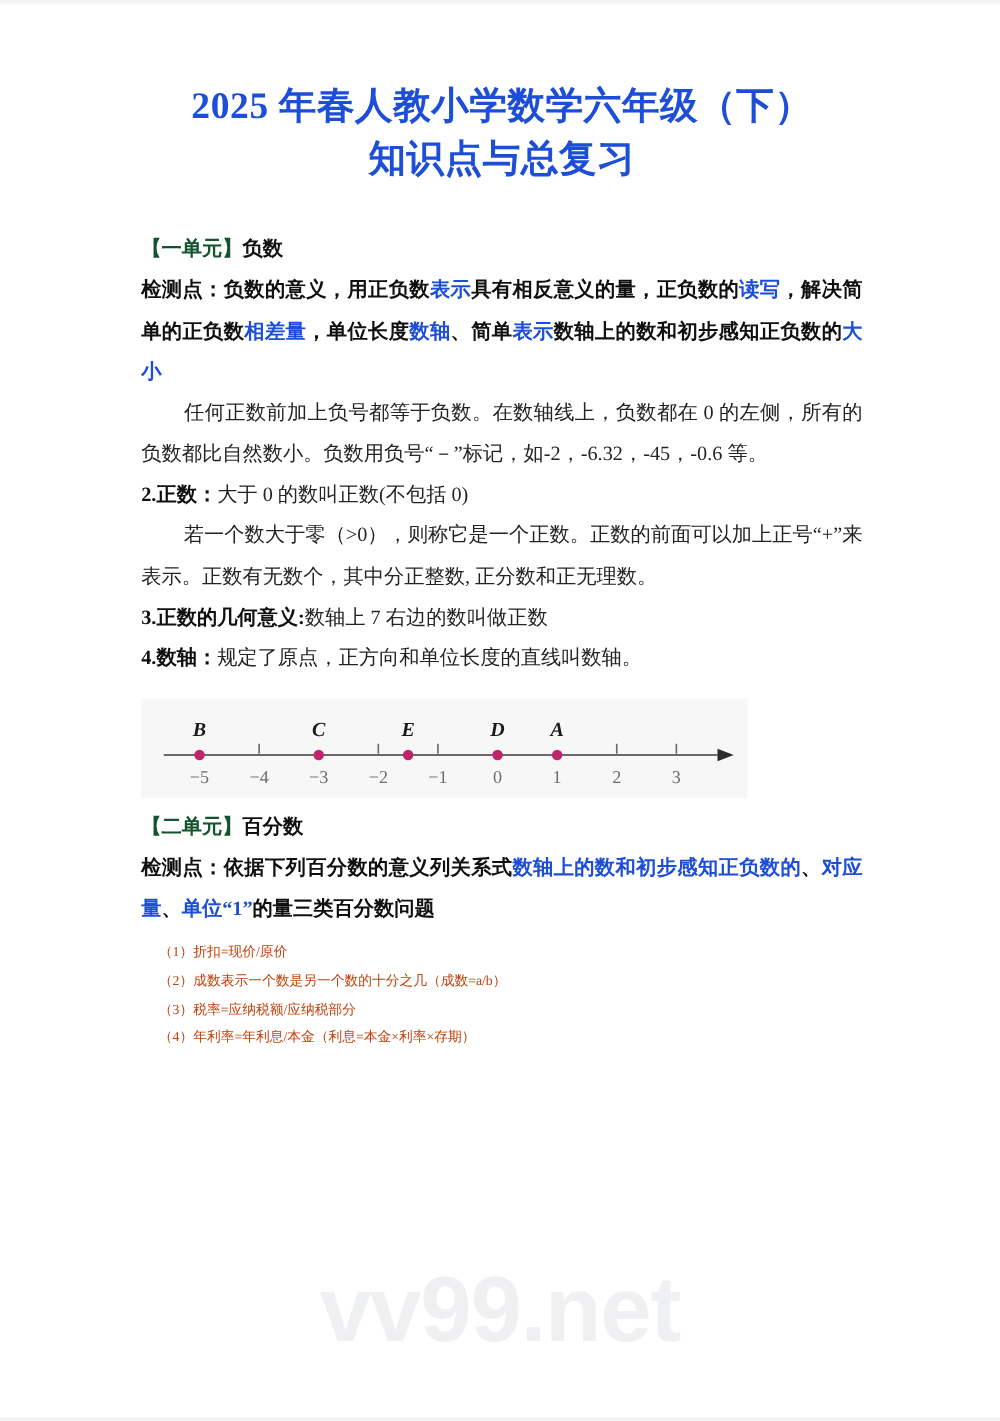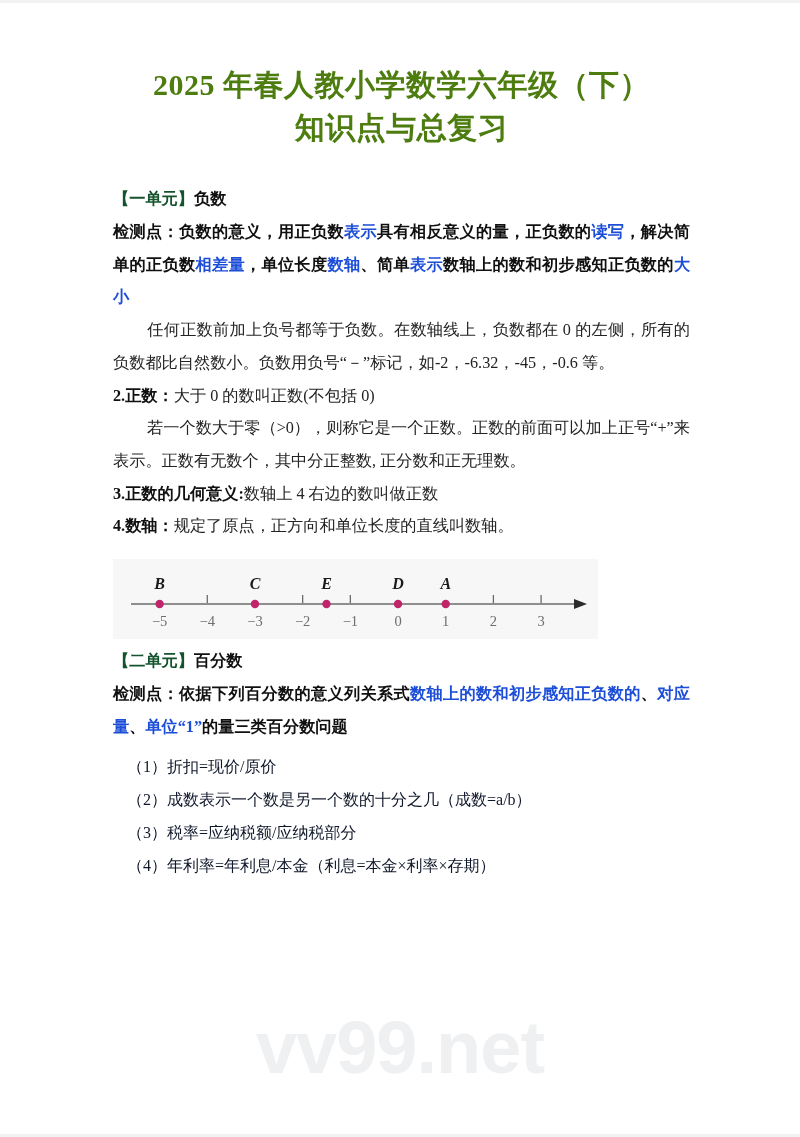--- a/index.html
+++ b/index.html
@@ -64,21 +64,21 @@
   
   .doc-title {
     margin: 0;
     padding-top: 64px;
     text-align: center;
     font-family: "Liberation Serif", "DejaVu Serif", serif;
     font-weight: 700;
     font-size: 30px;
     line-height: 1.42;
     letter-spacing: 0.5px;
-    color: #4d7c0f;
+    color: #1d4ed8;
   }
   .doc-title .line { display: block; }
 
   
   .body-block { margin-top: 34px; }
 
   p.para {
     margin: 0 0 0 0;
     font-size: 16.2px;
     line-height: 2.02;
@@ -107,24 +107,24 @@
   .numberline {
     position: absolute;
     left: 0; top: 0;
     width: 485px;
     height: 80px;
   }
 
   
   .sub-list { margin-top: 8px; }
   .sub-item {
-    font-size: 16px;
+    font-size: 11px;
     line-height: 2.06;
     padding-left: 14px;
-    color: #0f172a;
+    color: #c2410c;
   }
 </style>
 </head>
 <body>
 
 <div class="page">
   <div class="page-edge-top"></div>
   <div class="page-edge-bottom"></div>
 
   <div class="watermark">vv99.net</div>
@@ -151,21 +151,21 @@
       </p>
 
       <p class="para">
         <span class="bold">2.</span><span class="bold">正数</span><span class="bold">：</span><span>大于 0 的数叫正数(不包括 0)</span>
       </p>
       <p class="para">
         <span class="indent"></span><span>若一个数大于零（&gt;0），则称它是一个正数。正数的前面可以加上正号“+”来表示。正数有无数个，其中分正整数, 正分数和正无理数。</span>
       </p>
 
       <p class="para">
-        <span class="bold">3.</span><span class="bold">正数的几何意义</span><span class="bold">:</span><span>数轴上 4 右边的数叫做正数</span>
+        <span class="bold">3.</span><span class="bold">正数的几何意义</span><span class="bold">:</span><span>数轴上 7 右边的数叫做正数</span>
       </p>
 
       <p class="para">
         <span class="bold">4.</span><span class="bold">数轴</span><span class="bold">：</span><span>规定了原点，正方向和单位长度的直线叫数轴。</span>
       </p>
 
 
       <div class="figure">
         <svg class="numberline" viewBox="0 0 485 80">
             <line x1="18" y1="45" x2="461" y2="45" stroke="#6b6b6b" stroke-width="1.6"></line>

